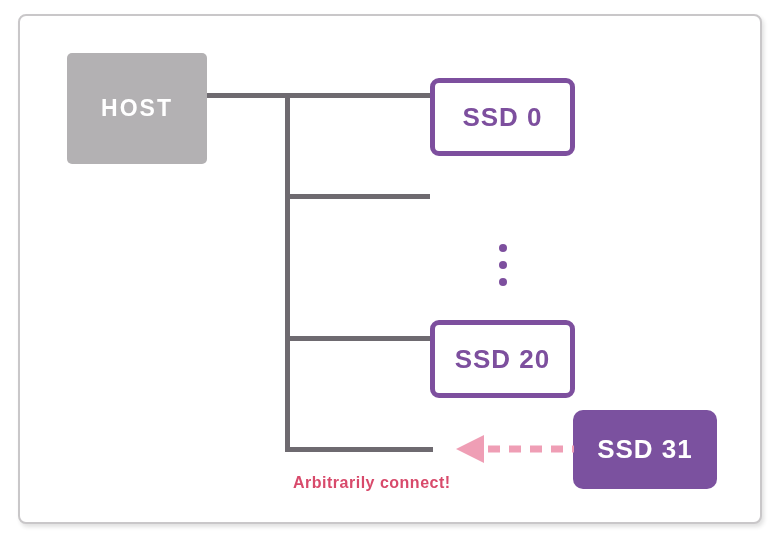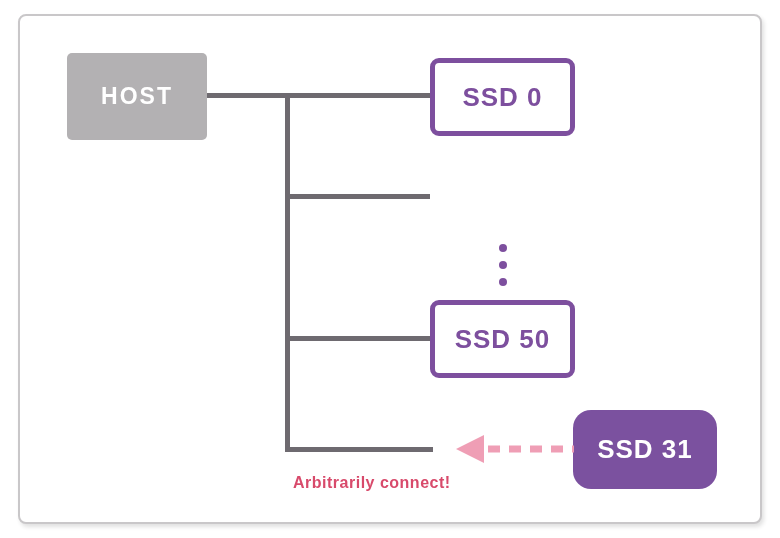--- a/index.html
+++ b/index.html
@@ -14,38 +14,38 @@
   *{margin:0;padding:0;box-sizing:border-box;}
   html,body{width:780px;height:538px;background:#ffffff;overflow:hidden;
     font-family:"Liberation Sans", sans-serif;}
   .stage{position:relative;width:780px;height:538px;}
   .card{
     position:absolute;left:18px;top:14px;width:744px;height:510px;
     background:#ffffff;border:2px solid var(--card-border);border-radius:8px;
     box-shadow:2px 3px 4px rgba(0,0,0,0.12);
   }
   .host-box{
-    position:absolute;left:67px;top:53px;width:140px;height:87px;
+    position:absolute;left:67px;top:53px;width:140px;height:111px;
     background:var(--host-gray);border-radius:5px;
     display:flex;align-items:center;justify-content:center;
     color:#ffffff;font-size:23px;font-weight:bold;letter-spacing:2px;
   }
   .line{position:absolute;background:var(--line-gray);}
   .ssd-box{
     position:absolute;left:430px;width:145px;height:78px;
     background:#ffffff;border:5px solid var(--purple);border-radius:9px;
     display:flex;align-items:center;justify-content:center;
-    color:var(--purple);font-size:26px;font-weight:bold;letter-spacing:1px;
+    color:var(--purple);font-size:26px;font-weight:bold;letter-spacing:1px;margin-top:20px;
   }
   .ssd0{top:58px;}
   .ssd1{top:158px;}
   .ssd30{top:300px;}
   .ssd-filled{
     position:absolute;left:573px;top:410px;width:144px;height:79px;
-    background:var(--purple-fill);border:none;border-radius:18px;
+    background:var(--purple-fill);border:none;border-radius:10px;
     display:flex;align-items:center;justify-content:center;
     color:#ffffff;font-size:26px;font-weight:bold;letter-spacing:1px;
   }
   .dots{position:absolute;left:499px;top:244px;width:8px;height:42px;
     display:flex;flex-direction:column;justify-content:space-between;}
   .dot{width:8px;height:8px;border-radius:50%;background:var(--purple);}
   .arrow-svg{position:absolute;left:450px;top:430px;width:125px;height:38px;}
   .note{
     position:absolute;left:293px;top:474px;width:300px;
     color:var(--note-pink);font-size:16px;font-weight:bold;letter-spacing:0.5px;
@@ -65,21 +65,21 @@
   <div class="line" style="left:290px;top:447px;width:143px;height:5px;"></div>
 
   <div class="host-box">
     <span>HOST</span>
   </div>
 
   <div class="ssd-box ssd0">
     <span>SSD 0</span>
   </div>
   <div class="ssd-box ssd30">
-    <span>SSD 50</span>
+    <span>SSD 20</span>
   </div>
 
   <div class="dots">
     <span class="dot"></span>
     <span class="dot"></span>
     <span class="dot"></span>
   </div>
 
   <div class="ssd-filled">
     <span>SSD 31</span>

